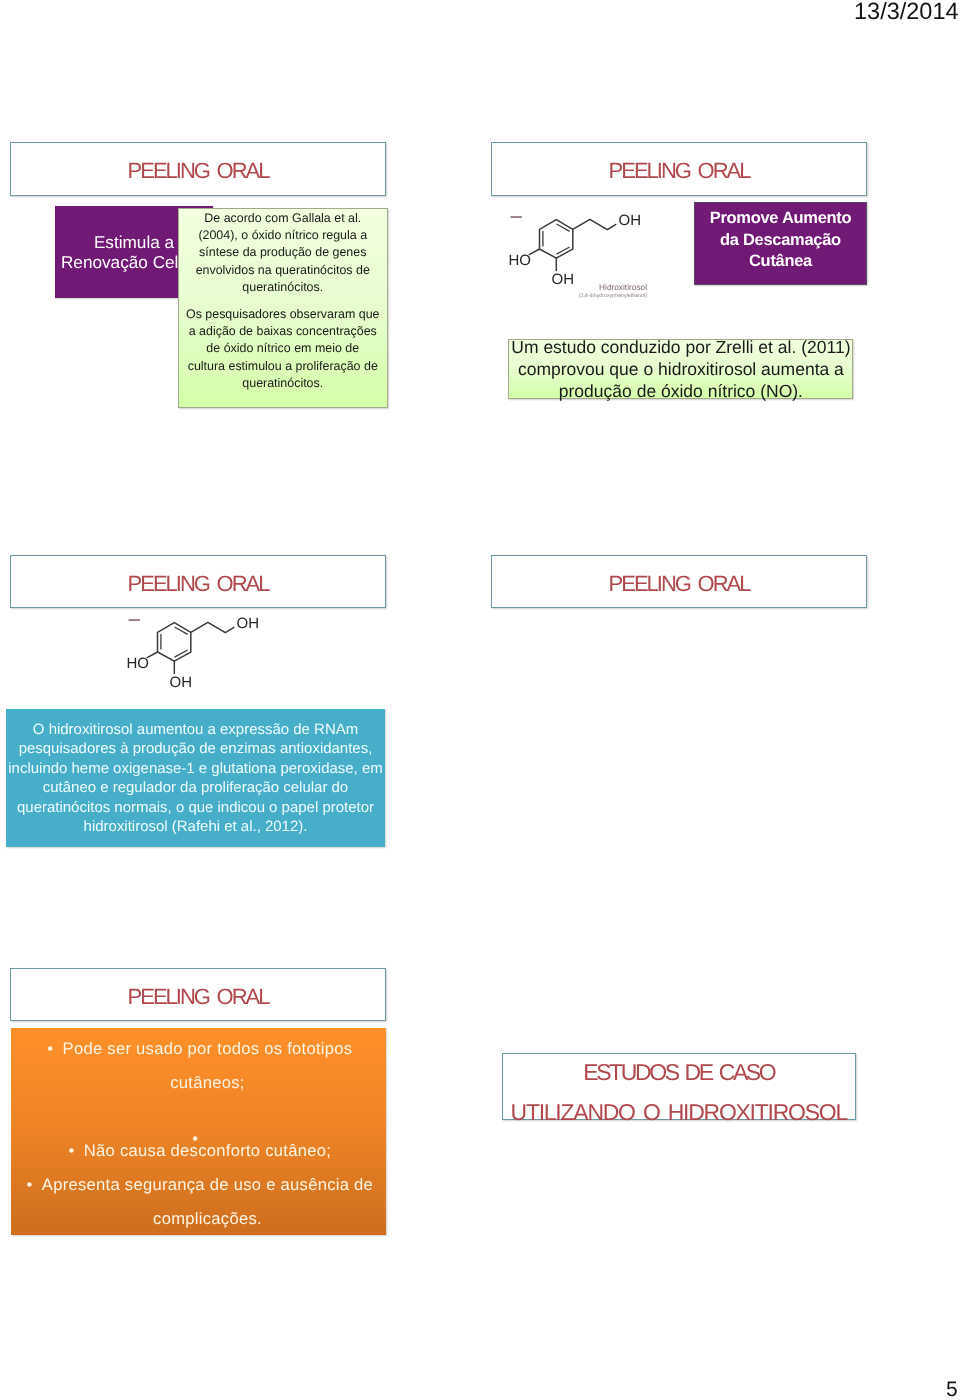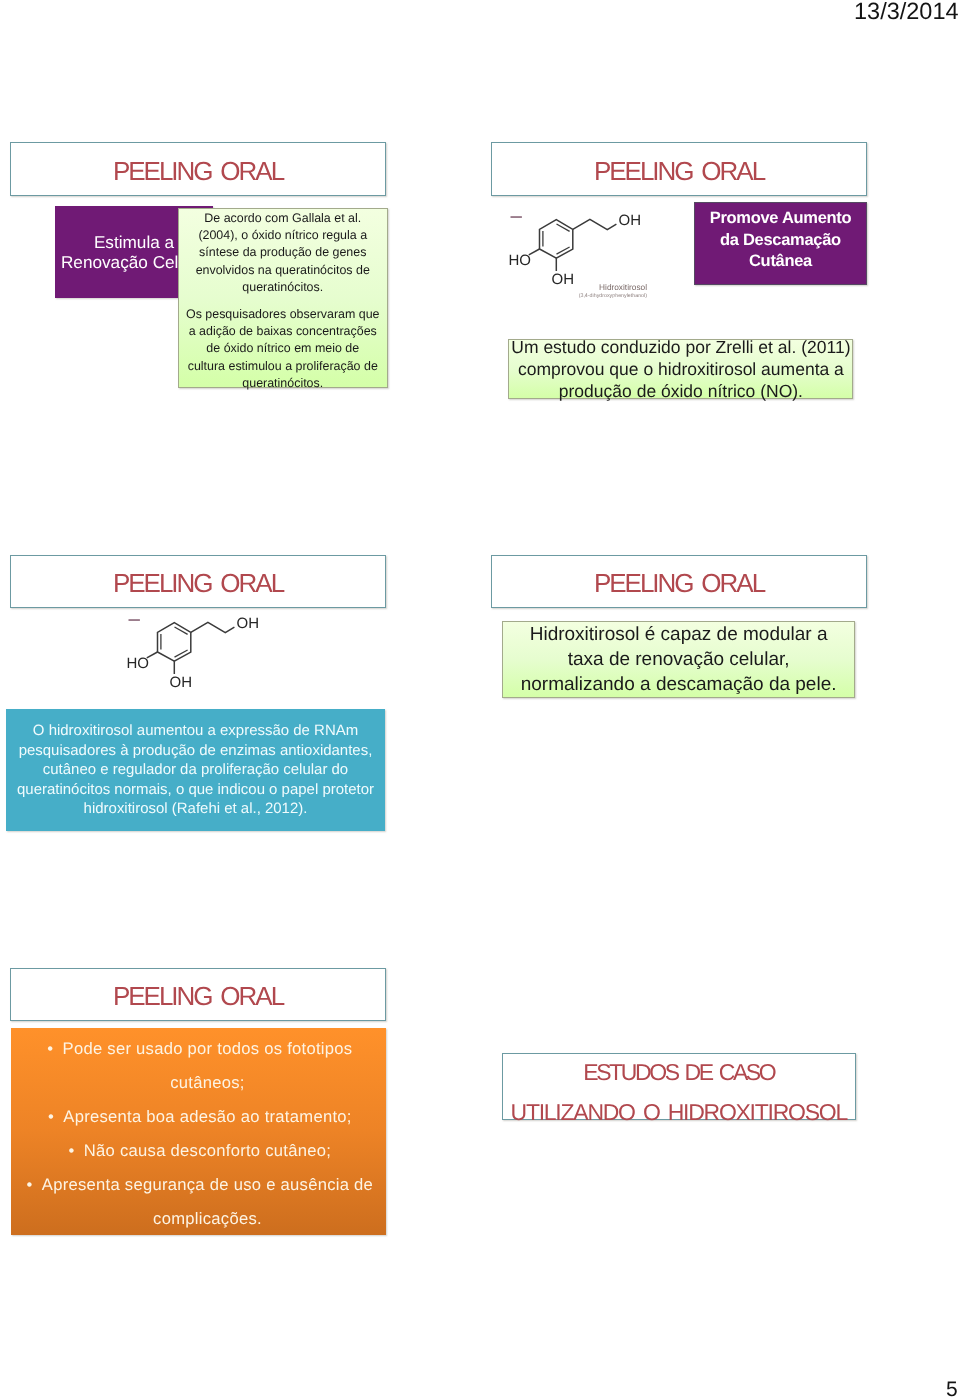--- a/index.html
+++ b/index.html
@@ -6,21 +6,21 @@
   body{width:960px;height:1400px;background:#ffffff;position:relative;overflow:hidden;
        font-family:"Liberation Sans", sans-serif;-webkit-font-smoothing:antialiased;text-rendering:geometricPrecision;}
   .abs{position:absolute;}
 
   .hdr-date{left:854px;top:-2px;font-size:23.5px;color:#141414;white-space:nowrap;}
   .pagenum{left:946px;top:1377.5px;font-size:21px;color:#141414;}
 
   
   .titlebox{box-sizing:border-box;border:1px solid #6c9aa2;background:#fff;
             display:flex;align-items:center;justify-content:center;}
-  .titletext{color:#b1484e;font-size:26px;letter-spacing:-2.0px;word-spacing:3.5px;line-height:1.2;text-align:center;
+  .titletext{color:#b1484e;font-size:22px;letter-spacing:-2.0px;word-spacing:3.5px;line-height:1.2;text-align:center;
              position:relative;top:2.5px;}
 
   
   .purplebox{box-sizing:border-box;background:#701a75;color:#fff;
              display:flex;align-items:center;justify-content:center;text-align:center;}
   .greenbox{box-sizing:border-box;border:1px solid #a3aa8c;
             background:linear-gradient(to bottom,#f3ffe0 0%,#e6fdcf 50%,#d4ffa8 100%);
             color:#1a1a1a;display:flex;align-items:center;justify-content:center;text-align:center;}
   .tealbox{box-sizing:border-box;background:#46aec8;color:#f0fbfd;
            display:flex;align-items:center;justify-content:center;text-align:center;}
@@ -43,21 +43,21 @@
 <div class="abs pagenum">5</div>
 
 <div class="abs" style="left:0;top:0;width:480px;height:480px;">
   <div class="abs titlebox shadow" style="left:10px;top:142px;width:376px;height:54px;">
     <span class="titletext">PEELING ORAL</span>
   </div>
   <div class="abs purplebox shadow" style="left:11px;top:206px;width:158px;height:92px;margin-left:44px;">
     <span style="font-size:17.2px;line-height:20px;white-space:pre-line;">Estimula a
 Renovação Celular</span>
   </div>
-  <div class="abs greenbox shadow" style="left:178px;top:208px;width:209.5px;height:180px;flex-direction:column;justify-content:flex-start;
+  <div class="abs greenbox shadow" style="left:178px;top:208px;width:209.5px;height:200px;flex-direction:column;justify-content:flex-start;
               padding:1px 2px 0;font-size:12.45px;line-height:17.2px;">
     <div style="width:100%;">
       <div>De acordo com Gallala et al.</div>
       <div>(2004), o óxido nítrico regula a</div>
       <div>síntese da produção de genes</div>
       <div>envolvidos na queratinócitos de</div>
       <div>queratinócitos.</div>
     </div>
     <div style="width:100%;margin-top:10px;">
       <div>Os pesquisadores observaram que</div>
@@ -135,52 +135,47 @@
         <text x="3.5" y="59.2">HO</text>
         <text x="46.5" y="78.2">OH</text>
         <text x="113.5" y="18.7">OH</text>
       </g>
       <rect x="5.5" y="10.1" width="11.4" height="1.9" fill="#9b7d8c" stroke="none"></rect>
       <text x="142" y="83.7" text-anchor="end" fill="#7a6a68" font-family="'Liberation Sans',sans-serif" font-size="8.3"></text>
       <text x="142" y="91.3" text-anchor="end" fill="#8f8280" font-family="'Liberation Sans',sans-serif" font-size="5.3"></text>
     </svg>
   </div>
 
-  <div class="abs tealbox shadow" style="left:6px;top:229px;width:379px;height:122px;padding:16px 2px;
+  <div class="abs tealbox shadow" style="left:6px;top:229px;width:379px;height:138px;padding:16px 2px;
               flex-direction:column;font-size:14.97px;line-height:19.5px;text-align:right;">
     <div>O hidroxitirosol aumentou a expressão de RNAm</div>
     <div>pesquisadores à produção de enzimas antioxidantes,</div>
+    <div>incluindo heme oxigenase-1 e glutationa peroxidase, em</div>
     <div>cutâneo e regulador da proliferação celular do</div>
     <div>queratinócitos normais, o que indicou o papel protetor</div>
     <div>hidroxitirosol (Rafehi et al., 2012).</div>
   </div>
 </div>
 
 <div class="abs" style="left:480px;top:480px;width:480px;height:440px;">
   <div class="abs titlebox shadow" style="left:11px;top:75px;width:376px;height:53px;">
     <span class="titletext">PEELING ORAL</span>
-  </div>
-  <div class="abs greenbox shadow" style="left:22px;top:141.3px;width:353.2px;height:76.5px;padding:0 2px;
-              flex-direction:column;font-size:19px;line-height:25px;">
-    <div>Hidroxitirosol é capaz de modular a</div>
-    <div>taxa de renovação celular,</div>
-    <div>normalizando a descamação da pele.</div>
   </div>
 </div>
 
 <div class="abs" style="left:0;top:920px;width:480px;height:400px;">
   <div class="abs titlebox shadow" style="left:10px;top:48px;width:376px;height:53px;">
     <span class="titletext">PEELING ORAL</span>
   </div>
   <div class="abs orangebox shadow" style="left:10.6px;top:107.9px;width:375.4px;height:207.1px;align-items:flex-start;padding-top:4.5px;">
     <ul style="list-style:none;margin:0;padding:0 0 0 18.4px;width:100%;box-sizing:border-box;
                font-size:16.6px;letter-spacing:.28px;line-height:34px;text-align:center;">
       <li><span class="bw"><span class="bmk">•</span><span>Pode ser usado por todos os fototipos</span></span></li>
       <li><span class="bw"><span class="bmk"></span><span>cutâneos;</span></span></li>
-      <li><span class="bw"><span class="bmk">•</span><span>Apresenta boa adesão ao tratamento;</span></span></li>
+      <li><span class="bw"><span class="bmk">•</span></span></li>
       <li><span class="bw"><span class="bmk">•</span><span>Não causa desconforto cutâneo;</span></span></li>
       <li><span class="bw"><span class="bmk">•</span><span>Apresenta segurança de uso e ausência de</span></span></li>
       <li><span class="bw"><span class="bmk"></span><span>complicações.</span></span></li>
     </ul>
   </div>
 </div>
 
 <div class="abs" style="left:480px;top:920px;width:480px;height:400px;">
   <div class="abs titlebox shadow" style="left:21.5px;top:132.5px;width:354.5px;height:67.5px;flex-direction:column;">
     <span class="titletext" style="font-size:23px;letter-spacing:-2.4px;word-spacing:3px;line-height:28.1px;top:0;">ESTUDOS DE CASO</span>

